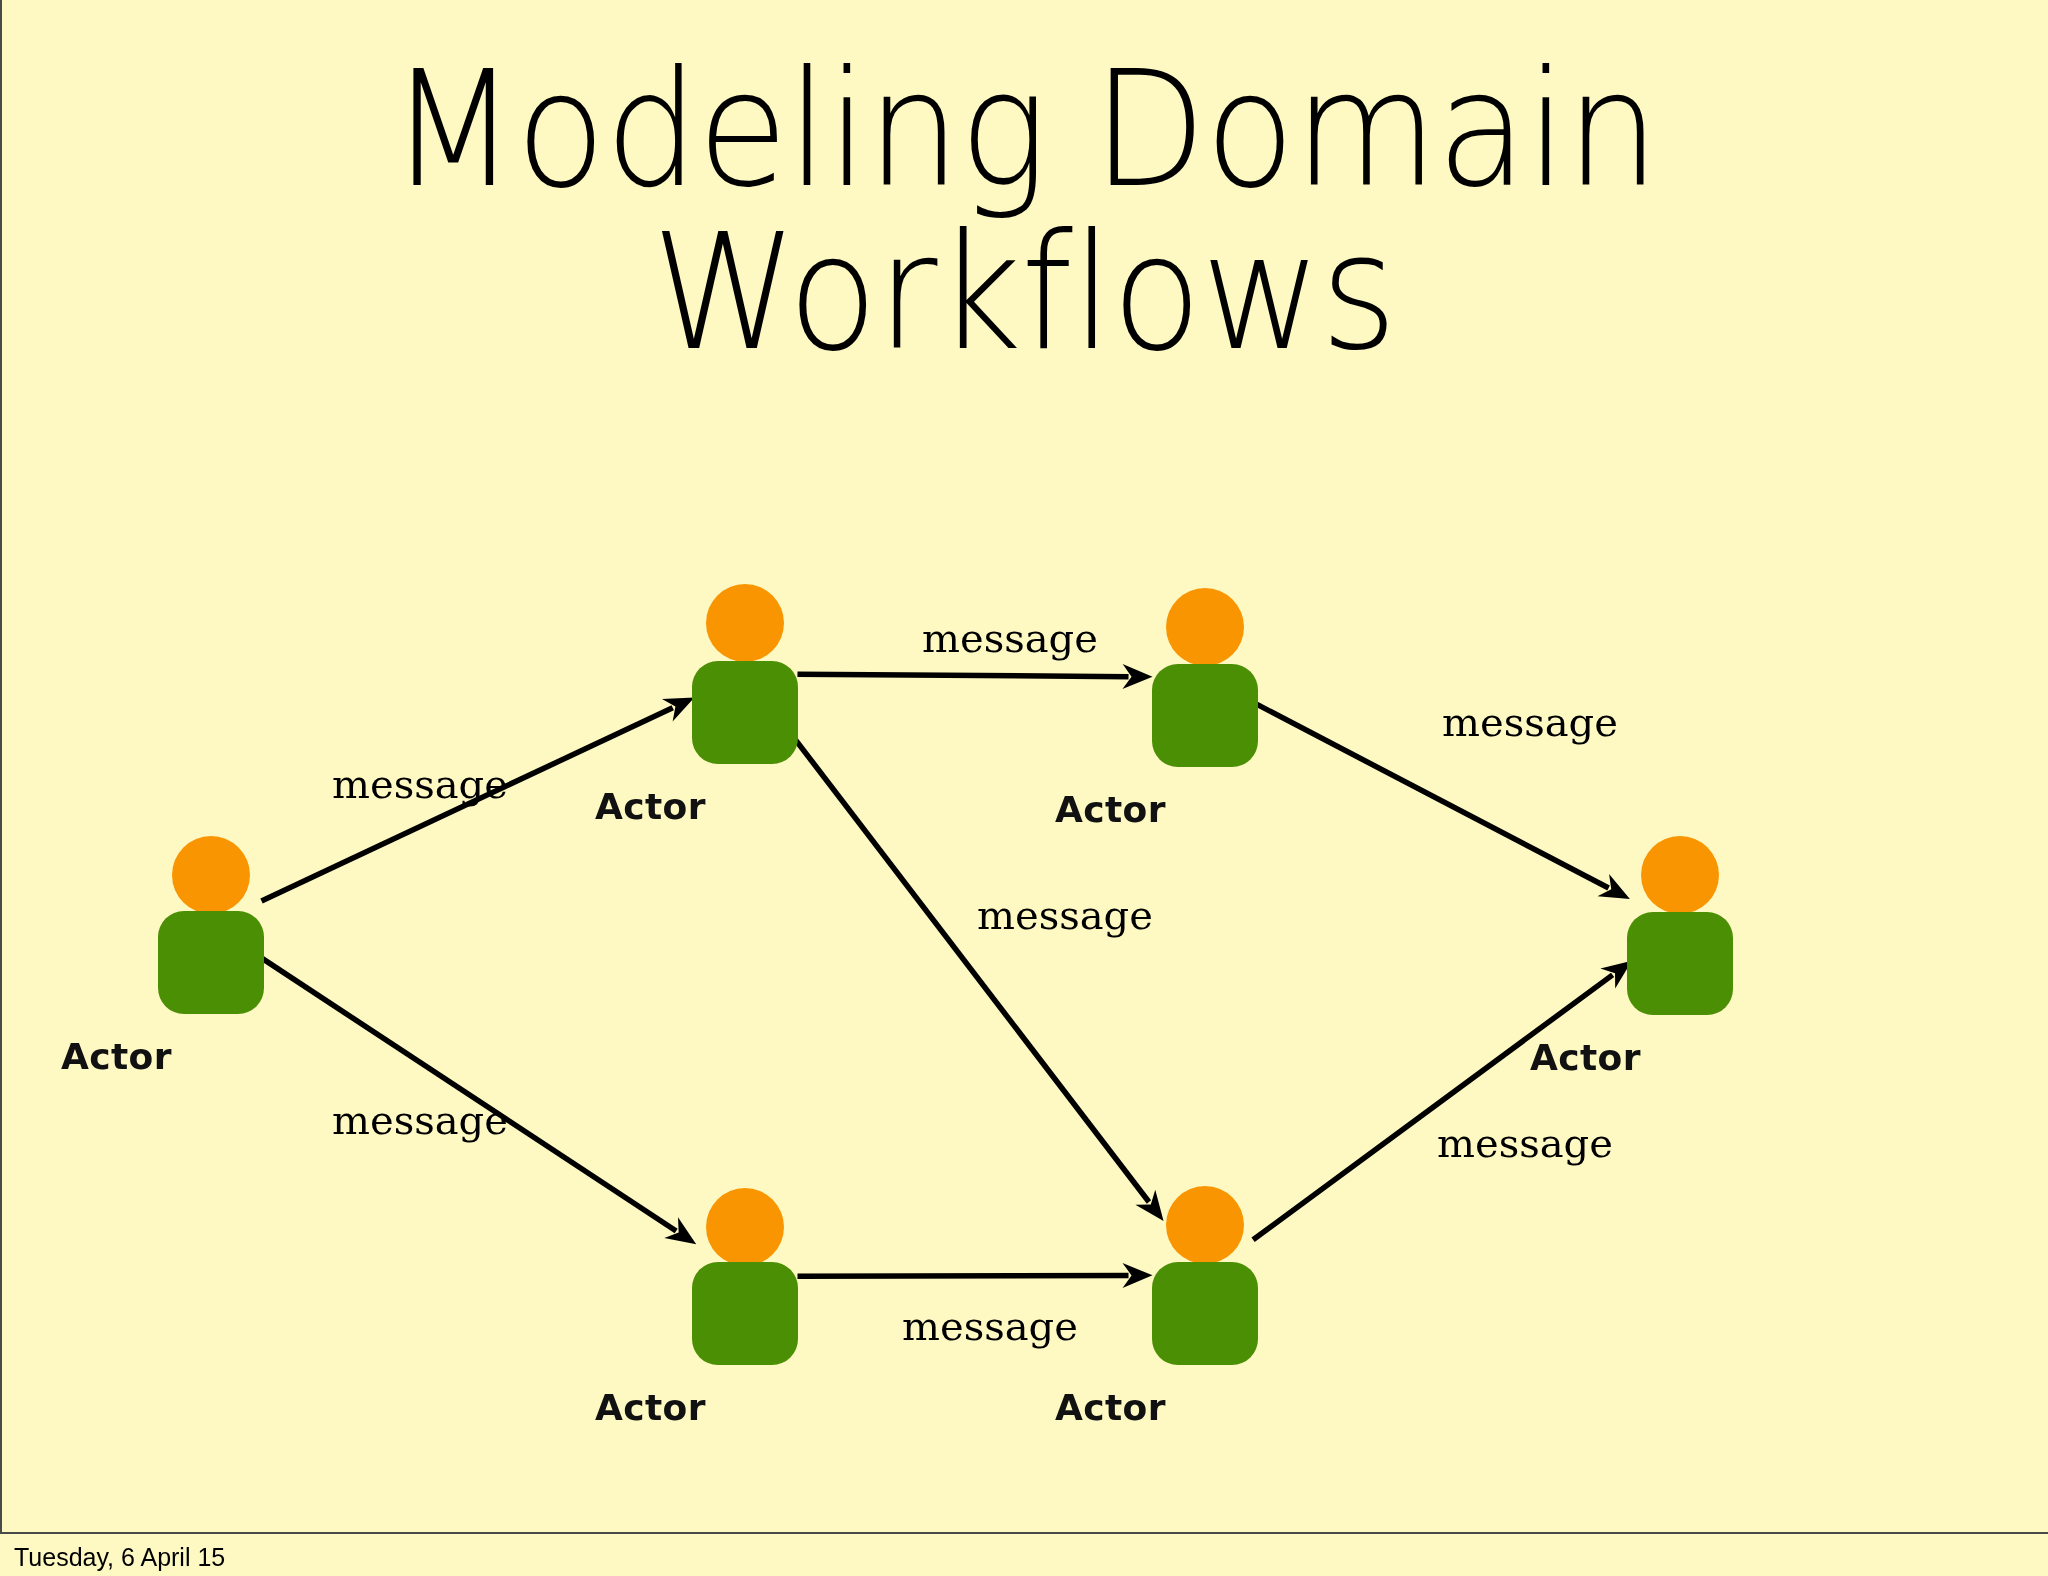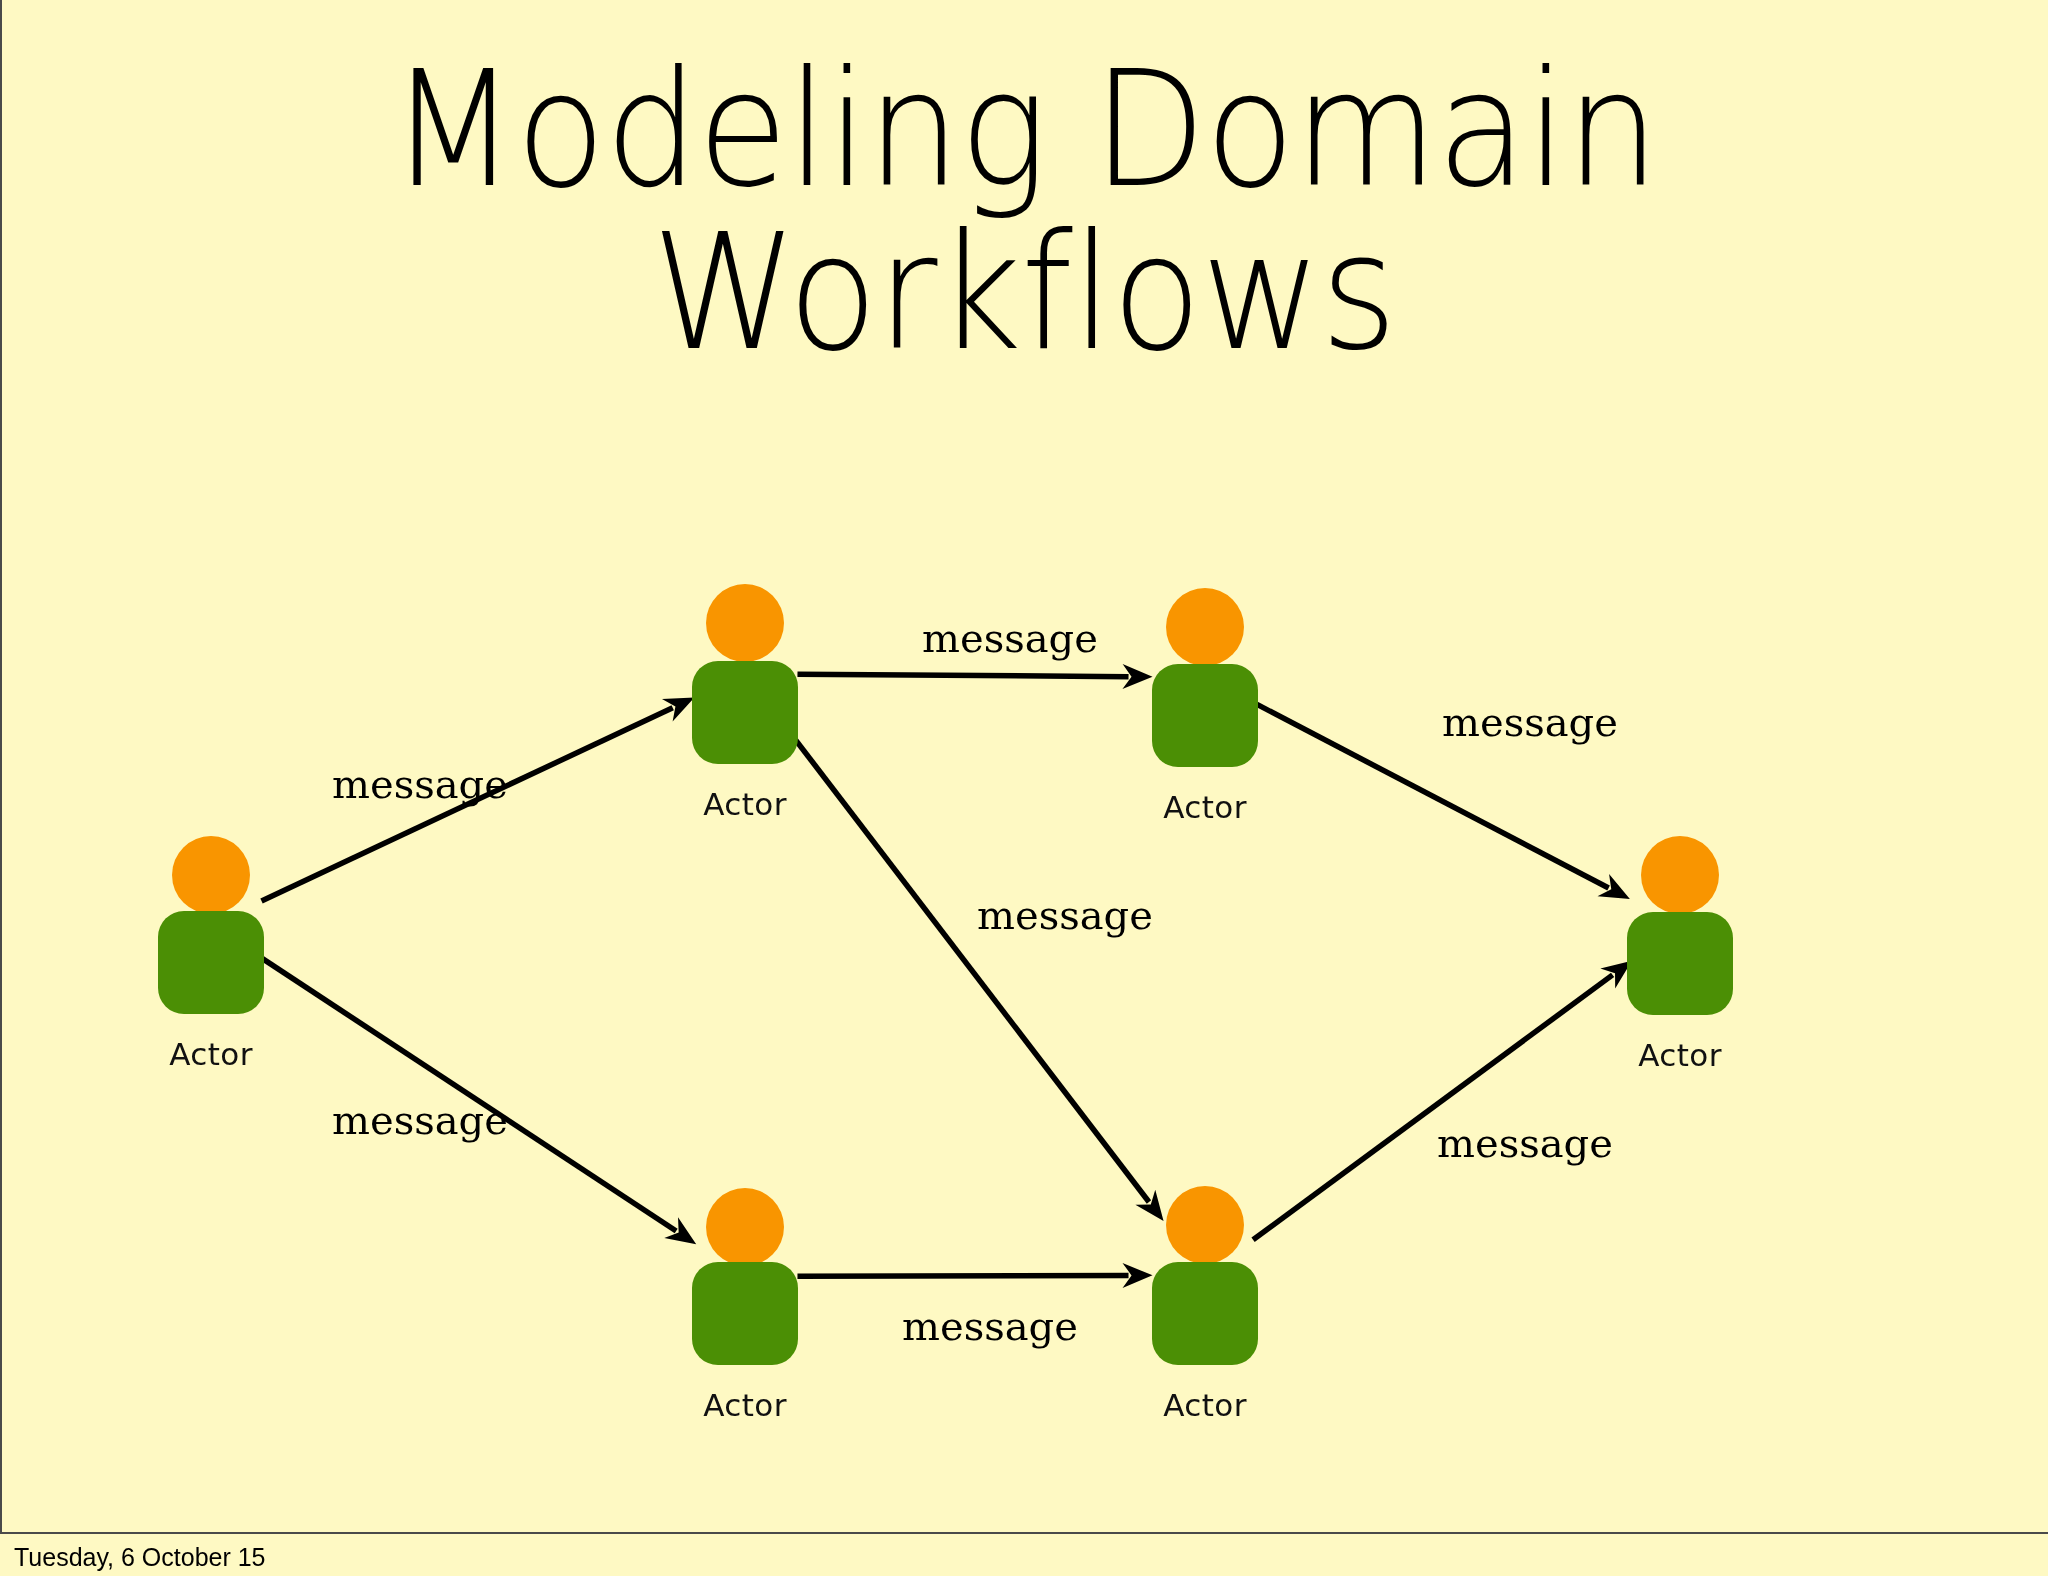--- a/index.html
+++ b/index.html
@@ -98,24 +98,24 @@
     background: #f99500;
     border-radius: 50%;
   }
   .actor .body {
     position: absolute;
     background: #4b8f05;
     border-radius: 26px;
   }
   .actor .actor-label {
     position: absolute;
-    text-align: center;
+    text-align: left;
     font-family: "DejaVu Sans", sans-serif;
-    font-weight: 400;
-    font-size: 31px;
+    font-weight: 700;
+    font-size: 36px;
     letter-spacing: 0.4px;
     color: #111111;
     white-space: nowrap;
   }
 
   
   .edge-label {
     position: absolute;
     font-family: "DejaVu Serif", serif;
     font-size: 40px;
@@ -183,14 +183,14 @@
       </div>
       <div class="edge-label" style="left: 420px; top: 784px; transform: translate(-50%, -50%); color: rgb(0, 0, 0);">message</div>
       <div class="edge-label" style="left: 420px; top: 1120px; transform: translate(-50%, -50%); color: rgb(0, 0, 0);">message</div>
       <div class="edge-label" style="left: 1010px; top: 638px; transform: translate(-50%, -50%); color: rgb(0, 0, 0);">message</div>
       <div class="edge-label" style="left: 1065px; top: 915px; transform: translate(-50%, -50%); color: rgb(0, 0, 0);">message</div>
       <div class="edge-label" style="left: 1530px; top: 722px; transform: translate(-50%, -50%); color: rgb(0, 0, 0);">message</div>
       <div class="edge-label" style="left: 990px; top: 1326px; transform: translate(-50%, -50%); color: rgb(0, 0, 0);">message</div>
       <div class="edge-label" style="left: 1525px; top: 1143px; transform: translate(-50%, -50%); color: rgb(0, 0, 0);">message</div>
     </div>
 
-  <div class="footer-date">Tuesday, 6 October 15</div>
+  <div class="footer-date">Tuesday, 6 April 15</div>
 </div>
 
 </body></html>

